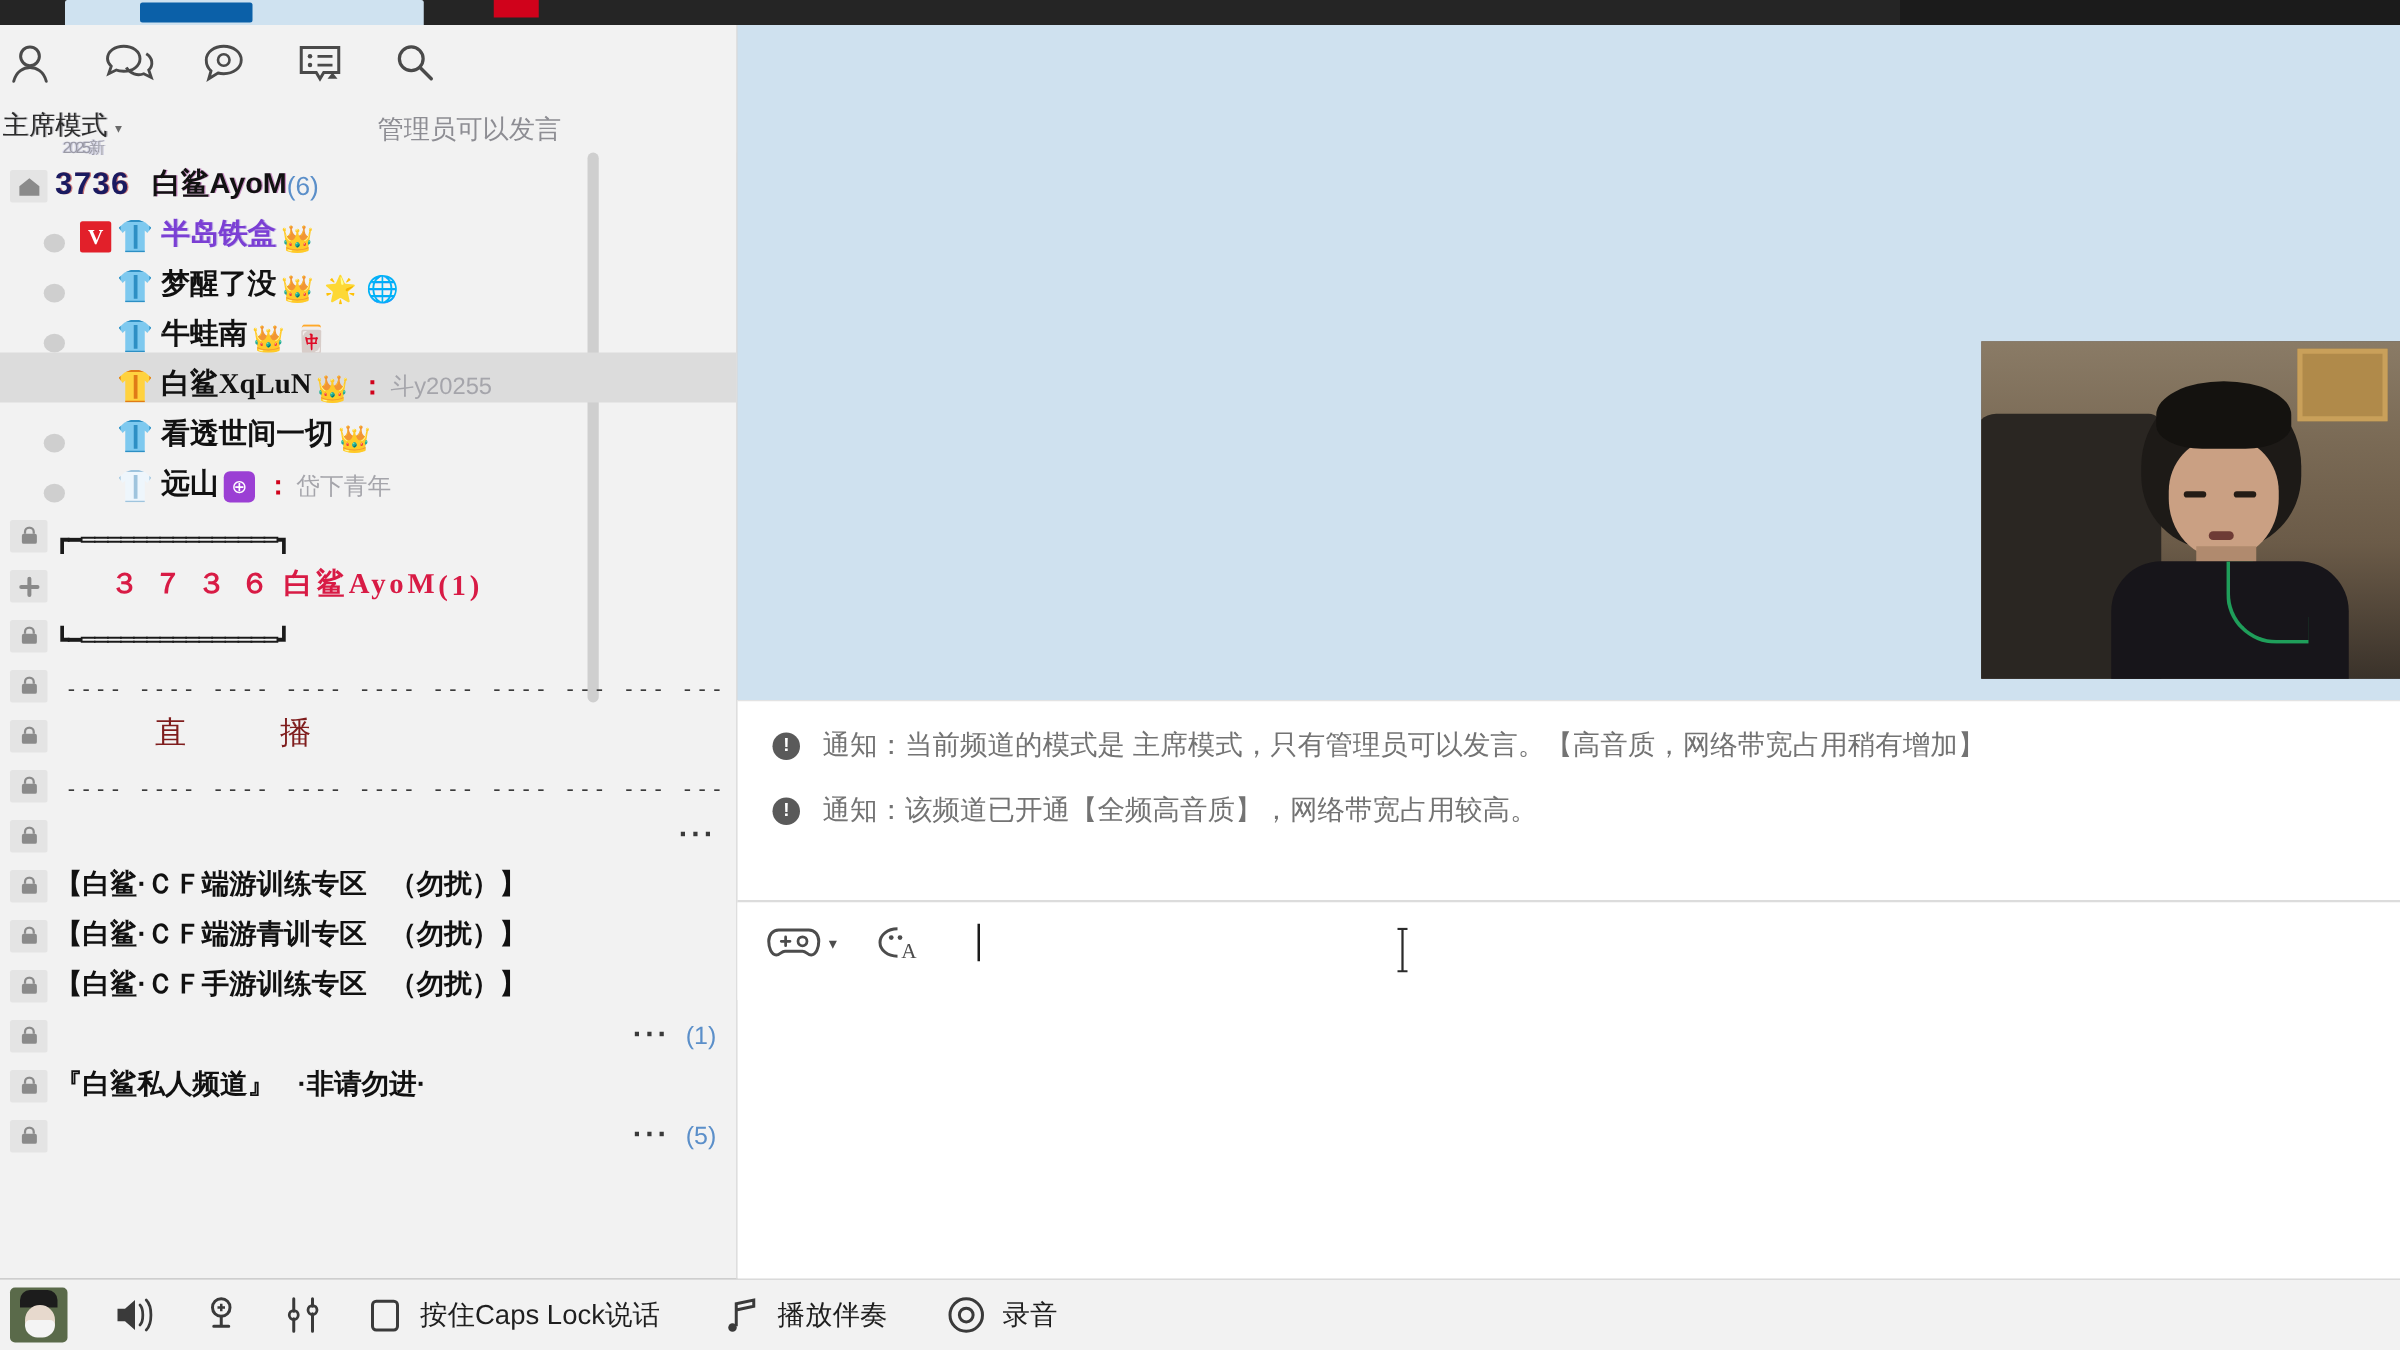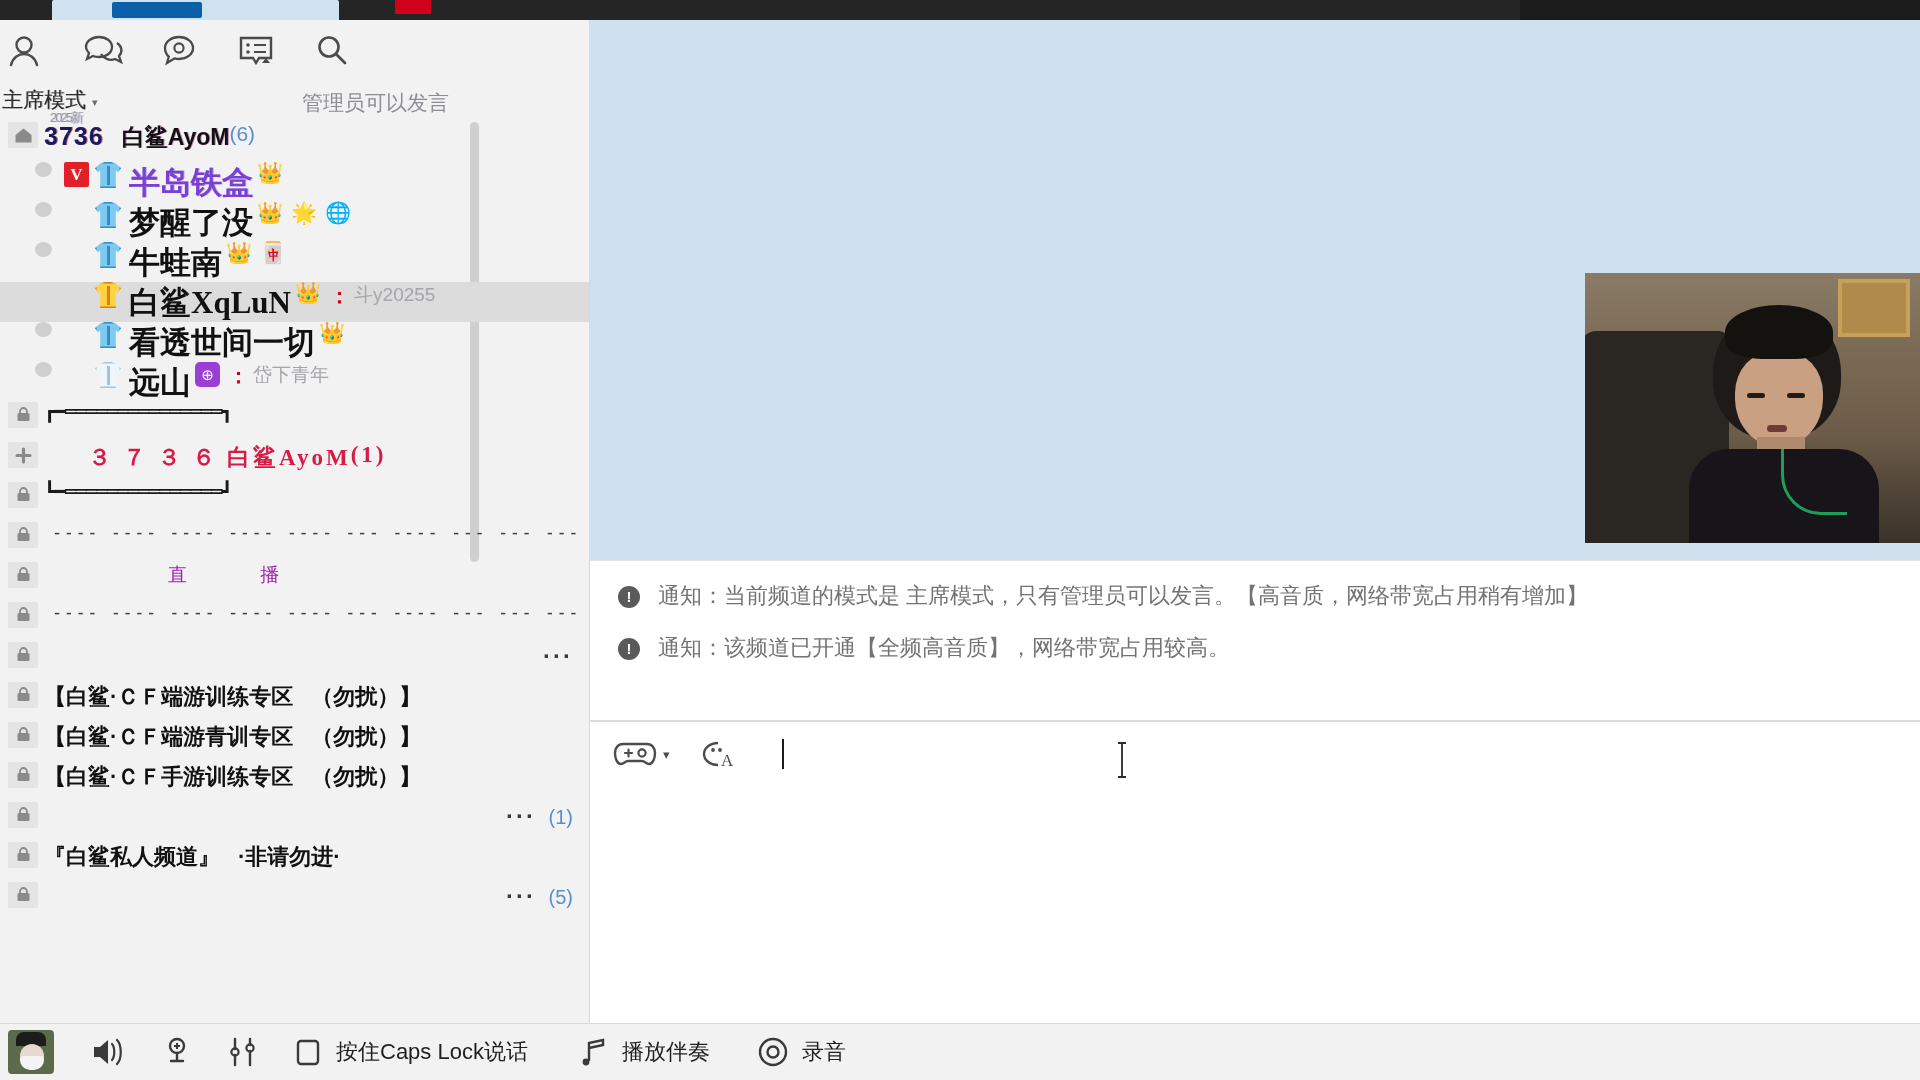--- a/index.html
+++ b/index.html
@@ -64,21 +64,21 @@
     font-size: 21px; color: #8d8d93;
   }
 
   .chan-scroll { position: relative; height: 901px; }
   .scrollbar {
     position: absolute; right: 110px; top: 0; width: 9px; height: 440px;
     background: #cfcfcf; border-radius: 5px;
   }
 
   .row {
-    position: relative; display: flex; align-items: flex-start;
+    position: relative; display: flex; align-items: flex-end;
     height: 40px; padding-left: 2px; white-space: nowrap;
   }
   .row.sel { background: #dcdcdc; }
   .lead {
     width: 42px; min-width: 42px; display:flex; align-items:center; justify-content:center;
   }
   .dot { width: 17px; height: 15px; border-radius: 50%; background: #cfcfcf; }
   .sq {
     width: 30px; height: 26px; background: #e4e4e4; border-radius: 2px;
     display: flex; align-items: center; justify-content: center; color: #8a8a8a;
@@ -93,21 +93,21 @@
     font-size: 23px; font-weight: bold; color: #111;
     text-shadow: 1px 0 0 rgba(170,60,160,.55);
   }
   .cnt { font-size: 21px; color: #5b8fc9; font-weight: normal; }
   .badge-new {
     position: absolute; left: 50px; top: -13px;
     font-size: 13px; color: #9a9aa5; letter-spacing: -2px;
     text-shadow: 1px 0 0 #cfcfe0, -1px 0 0 #e0e0ef;
   }
 
-  .nm { font-size: 31px; color: #111; font-weight: 600; }
+  .nm { font-size: 23px; color: #111; font-weight: 600; }
   .nm.purple { color: #7b3fd4; text-shadow: 1px 0 0 rgba(80,40,200,.35); }
   .nm.mono { font-family: "Liberation Serif", serif; font-weight: bold; }
   .sub { font-size: 19px; color: #a5a5ab; margin-left: 2px; }
   .colon { color: #d0021b; font-weight: bold; font-size: 21px; margin:0 2px 0 4px;}
 
   .emo { font-size: 21px; margin: 0 4px; line-height: 1; }
   .shirt {
     width: 26px; height: 26px; margin-right: 8px; position: relative; flex: none;
   }
   .shirt::before {
@@ -126,21 +126,21 @@
     font-size: 19px; color: #1a1a1a; letter-spacing: -1px; line-height: 1;
   }
   .art-red {
     font-family: "Liberation Serif", serif;
     font-size: 23px; color: #d81b45; font-weight: bold; letter-spacing: 3px;
   }
   .art-dash {
     font-family: "DejaVu Sans Mono", monospace; font-size: 17px;
     color: #3a3a3a; letter-spacing: 1.5px;
   }
-  .zb { font-size: 19px; color: #a21caf; letter-spacing: 34px; margin-left: 44px; }
+  .zb { font-size: 25px; color: #7f1d1d; letter-spacing: 34px; }
   .num { font-size: 21px; color: #2b2b2b; font-family: "Liberation Sans", sans-serif; }
   .ellip { font-size: 24px; color: #3a3a3a; letter-spacing: 2px; font-weight:bold; }
   .ellip-cnt { font-size: 20px; color: #5b8fc9; margin-left: 8px; }
   .chn { font-size: 22px; color: #111; font-weight: 600; }
   .chn-note { margin-left: 18px; }
 
   .row-right-end { margin-left: auto; padding-right: 16px; }
 
   
   .main {

